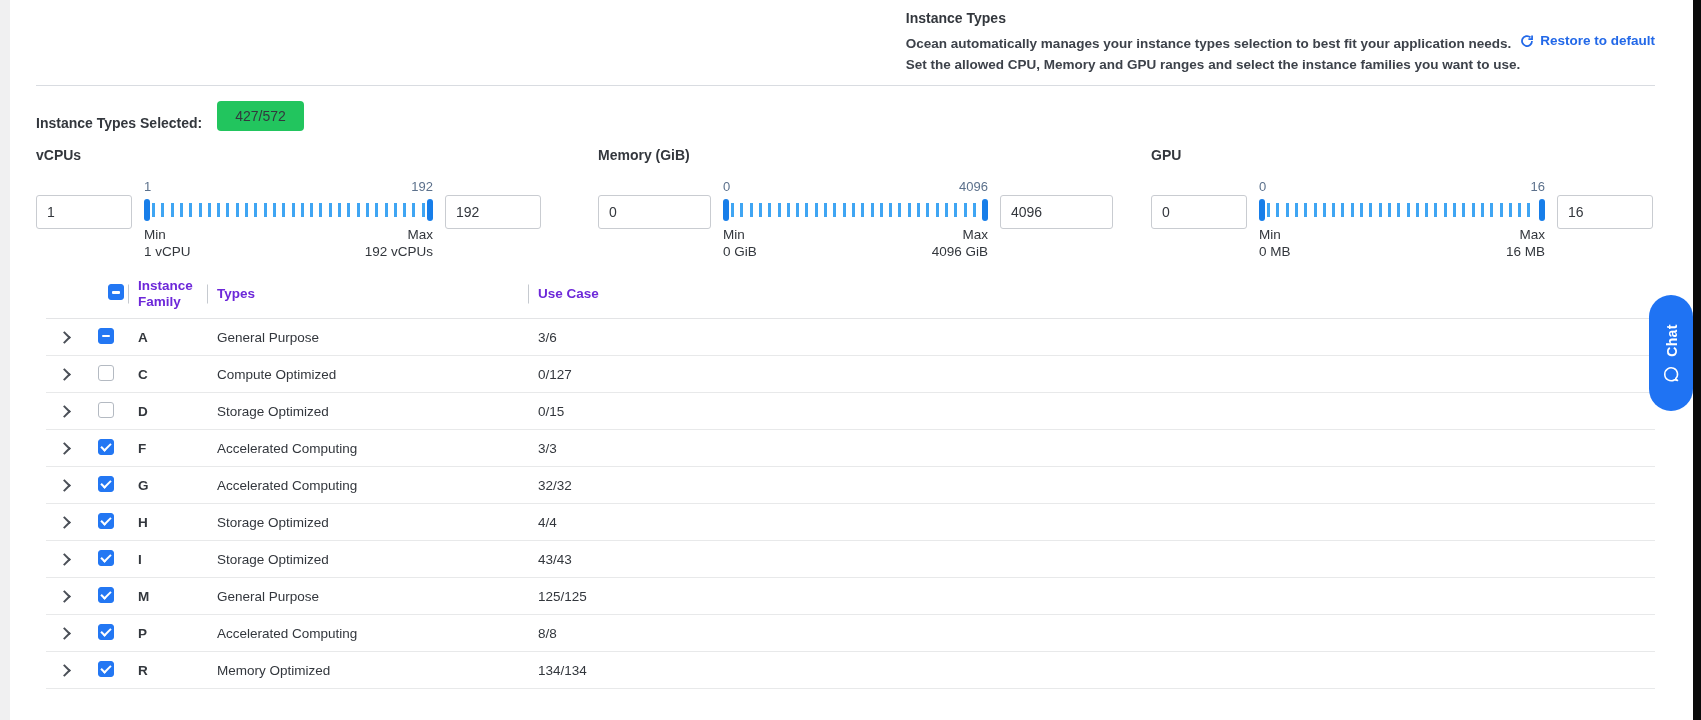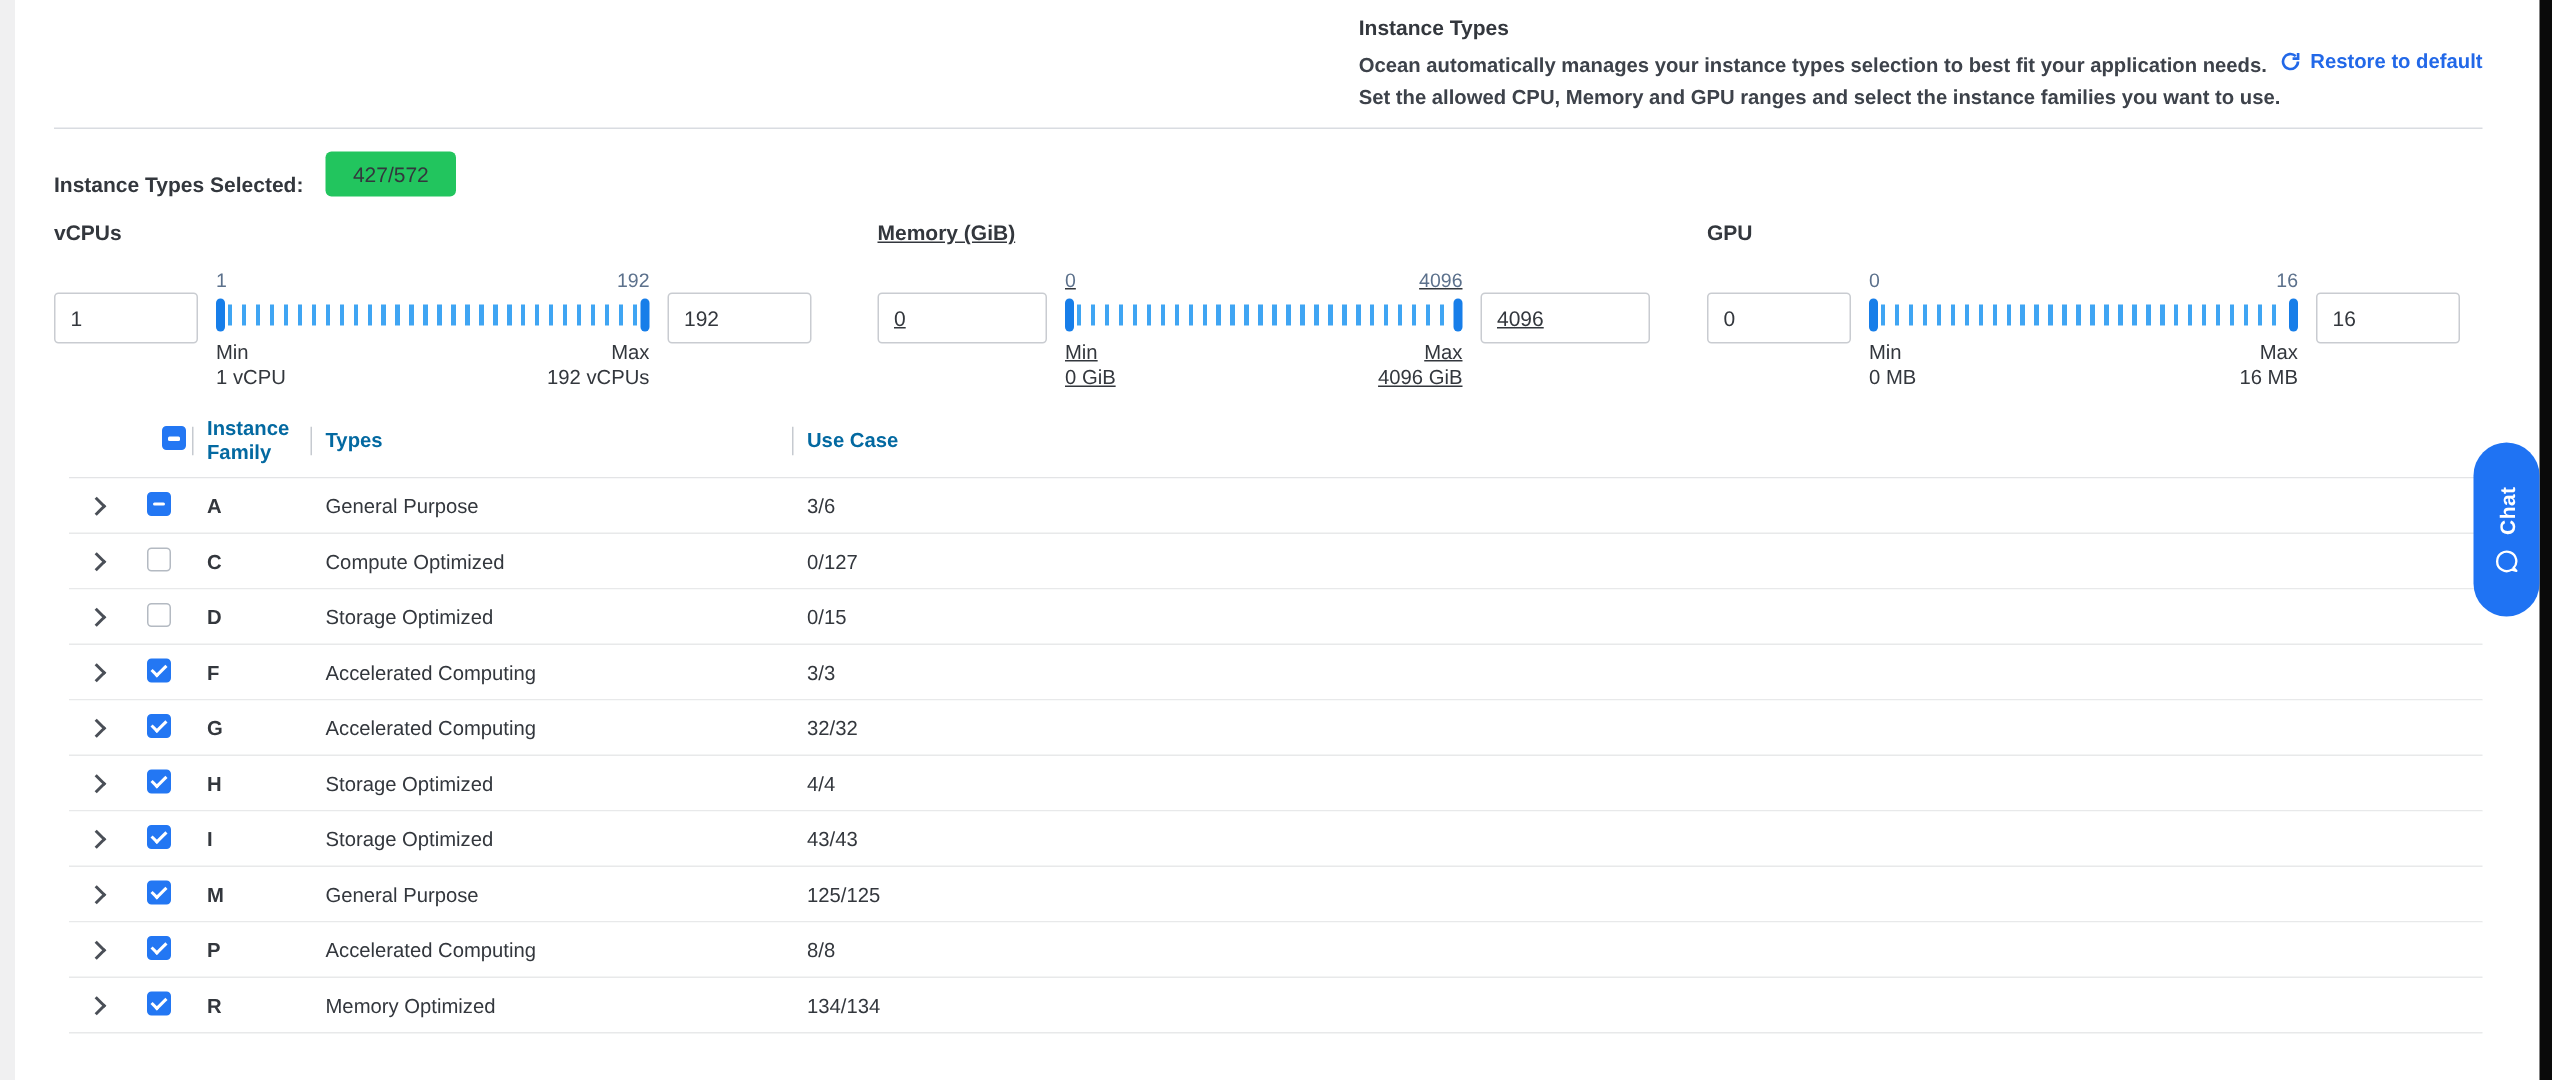--- a/index.html
+++ b/index.html
@@ -24,41 +24,41 @@
 
   
   .summary { margin-top:15px; display:flex; align-items:flex-end; gap:15px; }
   .summary-label { font-weight:700; font-size:14px; }
   .badge { background:#22c55e; border-radius:4px; padding:7px 18px; font-size:14px; color:#33373d; }
 
   
   .sliders { margin-top:16px; display:flex; }
   .slider-group { flex:none; }
   .sg-1 { width:505px; }
-  .sg-2 { width:515px; margin-left:44px;text-decoration:underline; }
+  .sg-2 { width:515px; margin-left:57px; }
   .sg-3 { width:502px; margin-left:38px; }
   .slider-label { font-weight:700; font-size:14px; height:15px; }
   .slider-row { margin-top:17px; display:flex; gap:12px; align-items:flex-start; }
   .num-input { height:34px; margin-top:16px; border:1px solid #c9ccd1; border-radius:3px;
     padding:0 10px; font-size:14px; color:#33373d; font-family:"Liberation Sans", sans-serif; background:#fff; }
   .w-std { width:96px; } .w-wide { width:113px; }
   .slider-mid { flex:1; }
   .scale { display:flex; justify-content:space-between; font-size:13px; color:#5c718c; height:16px; }
   .track { position:relative; height:24px; margin-top:3px; cursor:pointer; }
   .track::before { content:""; position:absolute; left:8px; right:8px; top:5px; height:14px;
     background:repeating-linear-gradient(to right,#3fa5f3 0px,#3fa5f3 3px,transparent 3px,transparent 9.3px); }
   .handle { position:absolute; top:1px; width:6px; height:22px; border-radius:3px; background:#177ee9; }
   .handle.left { left:0; } .handle.right { right:0; }
   .minmax { display:flex; justify-content:space-between; margin-top:4px; font-size:13.5px; line-height:17px; color:#33373d; }
   .mm-right { text-align:right; }
 
   
   .itable { margin-top:10px; margin-left:10px; }
   .thead, .trow { display:grid; grid-template-columns:52px 30px 79px 321px 1fr; align-items:center; }
-  .thead { min-height:49px; border-bottom:1px solid #e3e4e6; font-weight:700; font-size:13.5px; color:#0369a1; }
+  .thead { min-height:49px; border-bottom:1px solid #e3e4e6; font-weight:700; font-size:13.5px; color:#6d28d9; }
   .trow { height:37px; border-bottom:1px solid #e8e9ea; font-size:13.5px; background:#fff; }
   .th { padding-left:10px; position:relative; line-height:16px; }
   .th-sep::before { content:""; position:absolute; left:0; top:50%; transform:translateY(-50%);
     width:1px; height:19px; background:#c6cad0; }
   .cell { padding-left:10px; }
   .cell-expander { padding-left:14px; }
   .chev { width:9px; height:9px; border-top:2px solid #4a4f57; border-right:2px solid #4a4f57;
     transform:rotate(45deg); display:inline-block; cursor:pointer; }
   .cb { width:16px; height:16px; border-radius:3px; border:1px solid #b4bac2; background:#fff;
     position:relative; display:inline-block; cursor:pointer; }

